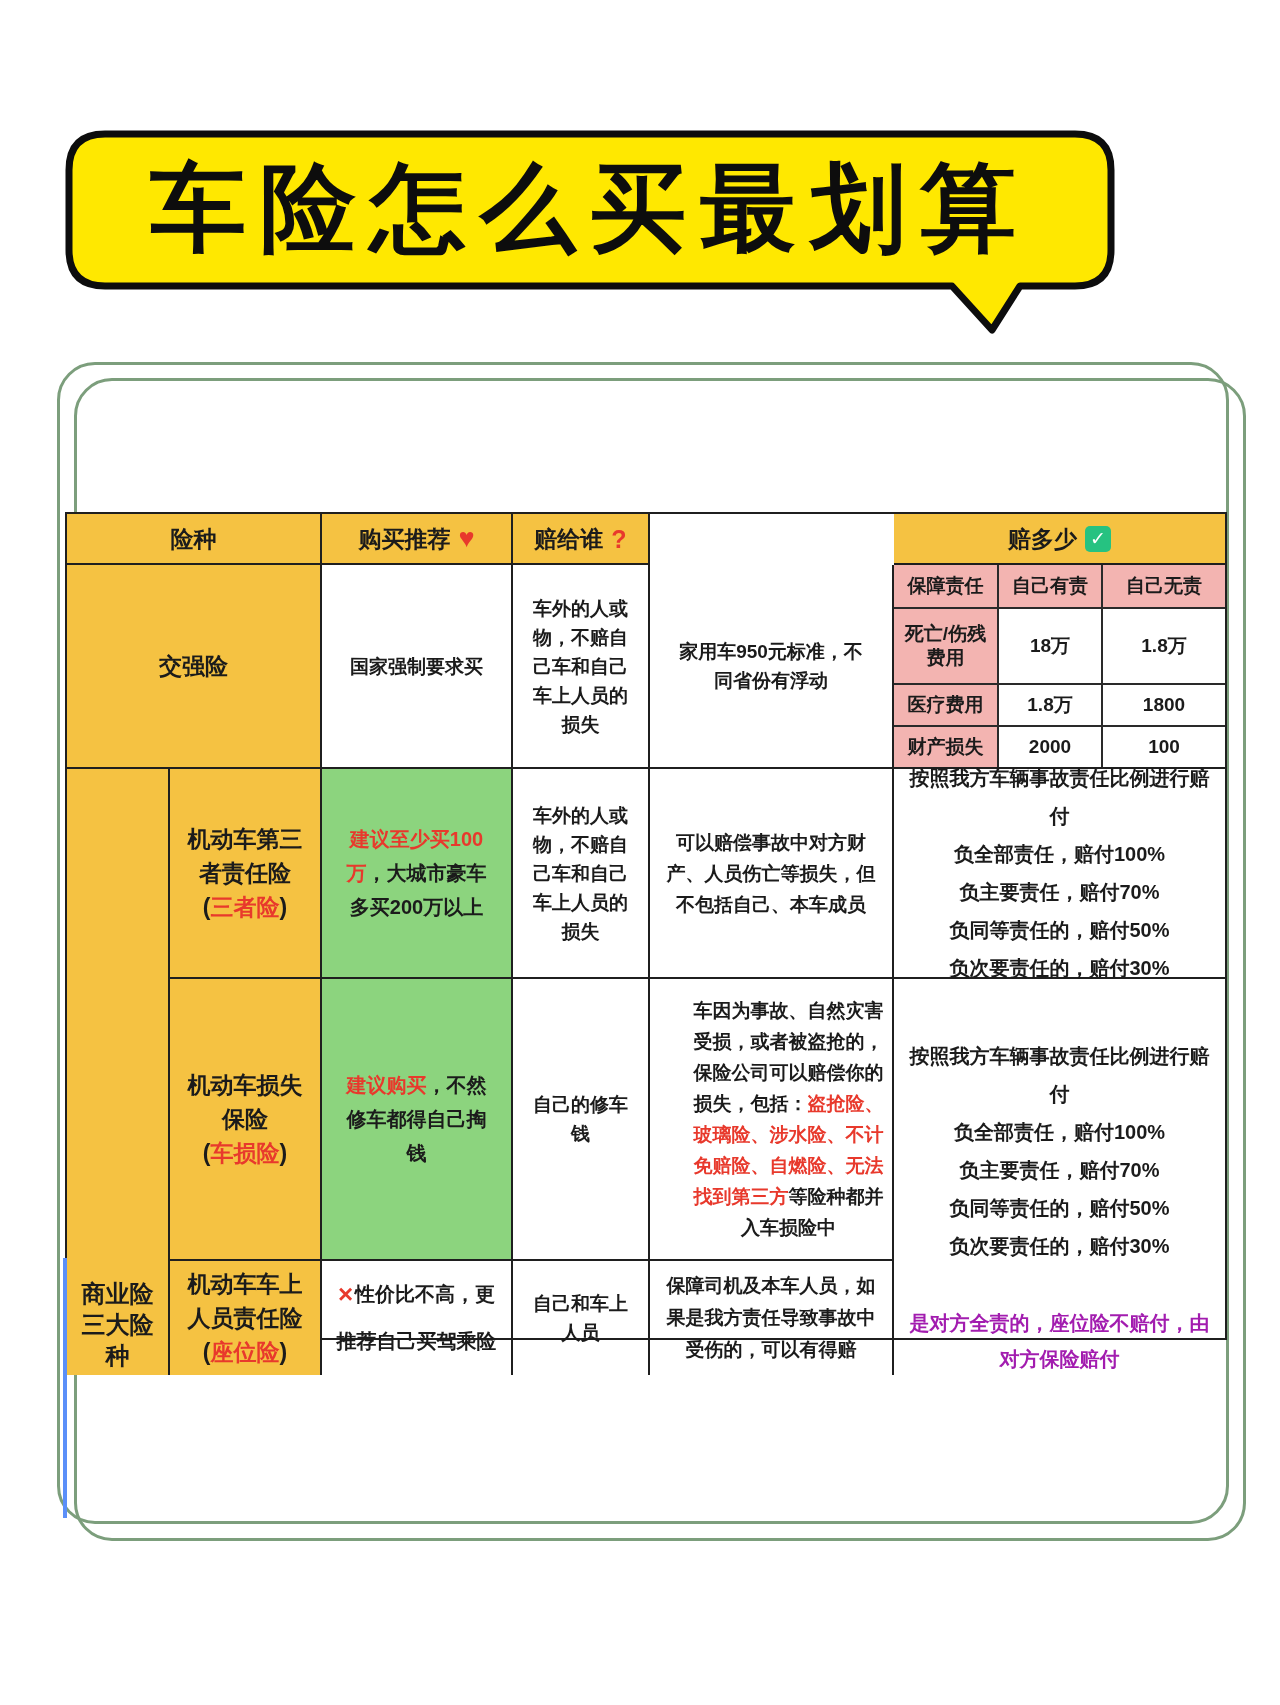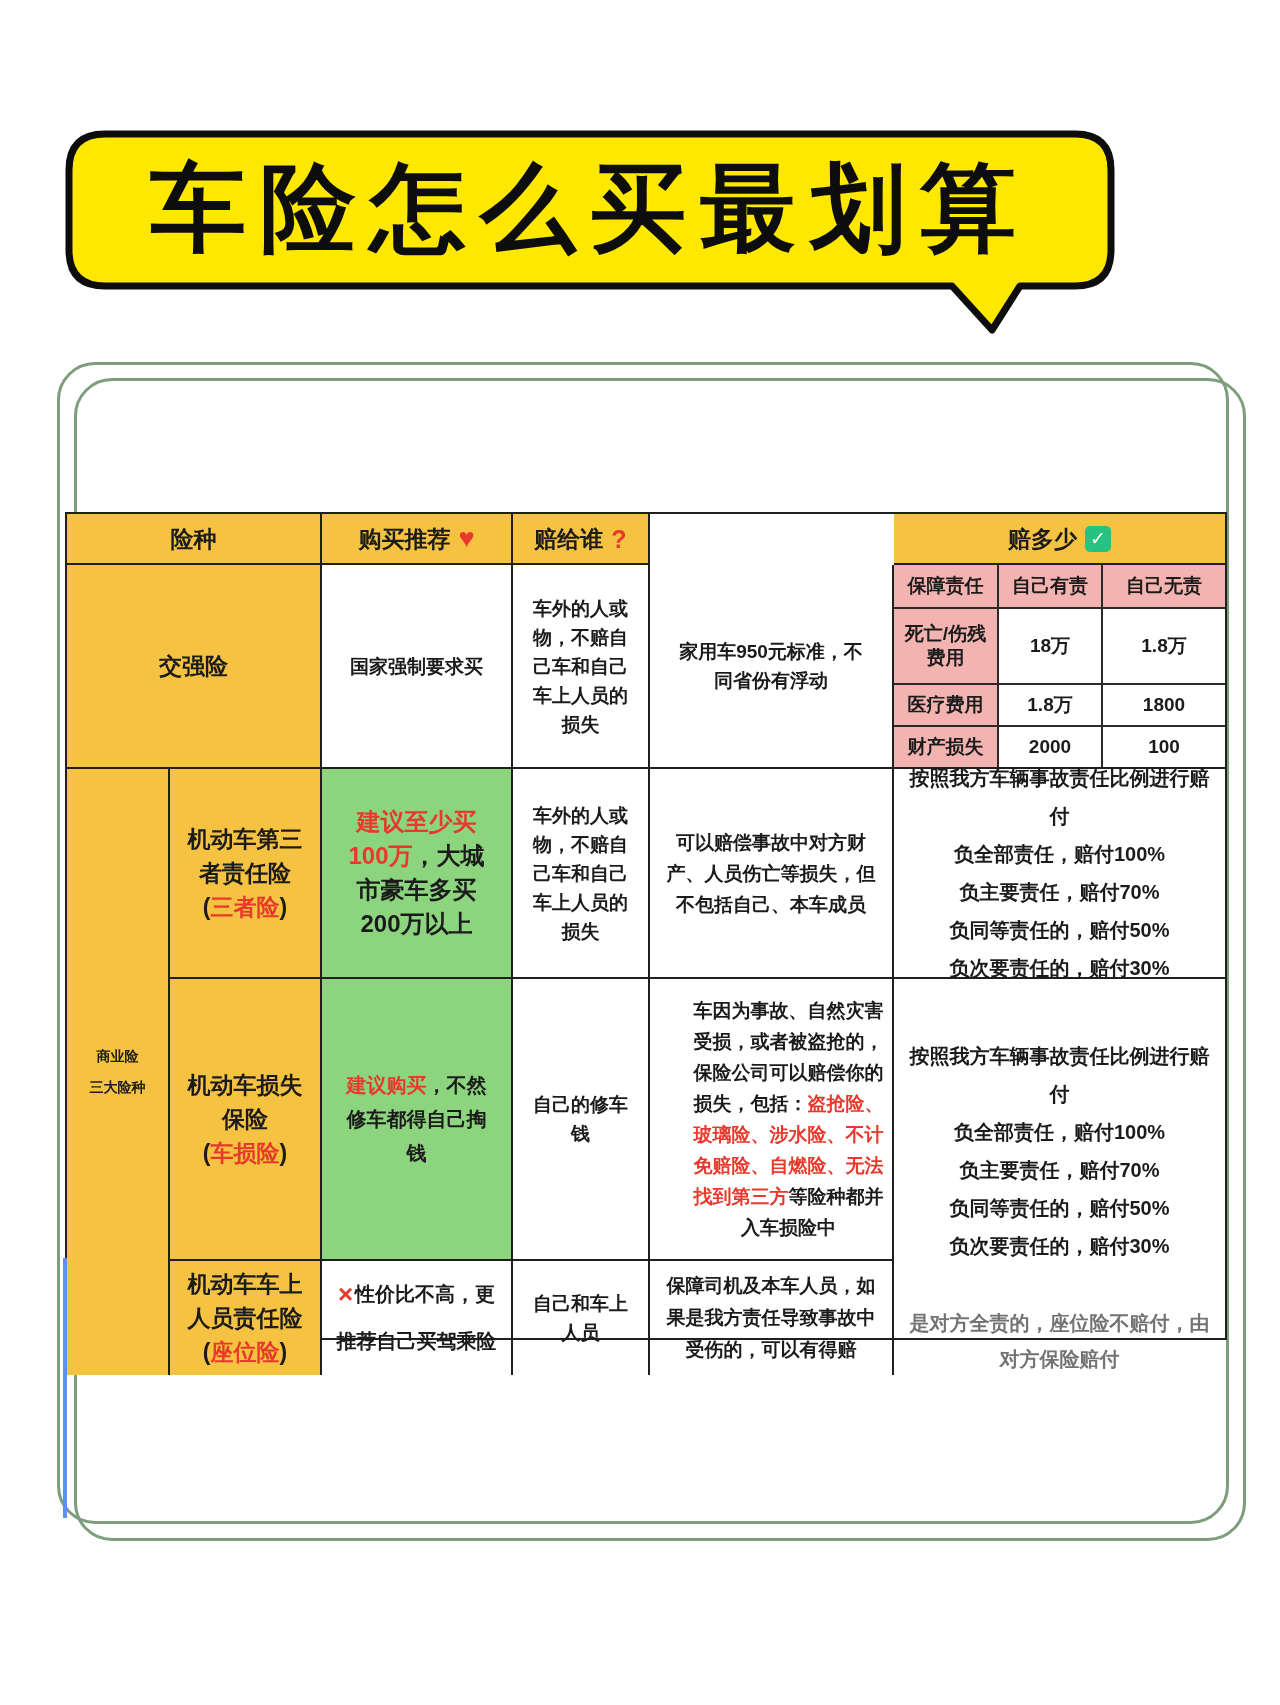--- a/index.html
+++ b/index.html
@@ -37,21 +37,21 @@
   .cell.last-col{border-right:none;}
   .cell.last-row{border-bottom:none;}
   .yellow{background:#f5c242;}
   .green{background:#8cd47e;}
   .hdr{font-size:23px;flex-direction:row;gap:8px;line-height:28px;}
   .name{font-size:23px;line-height:34px;}
   .t-red{color:#e8392c;}
   .who{padding:4px 16px;}
   .payout-lines{font-size:20px;line-height:38px;}
   .merged-payout{justify-content:center;padding-top:64px;gap:40px;}
-  .red-note{font-size:20px;line-height:36px;color:#737373;width:300px;}
+  .red-note{font-size:20px;line-height:36px;color:#a21caf;width:300px;}
   
   .subtbl{
     display:grid;width:100%;height:100%;
     grid-template-columns:105px 104px 1fr;
     grid-template-rows:42px 76px 42px 1fr;
   }
   .ncell{
     display:flex;align-items:center;justify-content:center;text-align:center;
     font-size:19px;line-height:24px;box-sizing:border-box;padding:2px 4px;
   }
@@ -125,31 +125,31 @@
       <div class="ncell bt br pink">医疗费用</div>
       <div class="ncell bt br">1.8万</div>
       <div class="ncell bt">1800</div>
 
       <div class="ncell bt br pink">财产损失</div>
       <div class="ncell bt br">2000</div>
       <div class="ncell bt">100</div>
     </div>
   </div>
 
-  <div class="cell yellow last-row" style="grid-column:1;grid-row:3/6;font-size:14px;line-height:31px;">
+  <div class="cell yellow last-row" style="grid-column:1;grid-row:3/6;font-size:24px;line-height:31px;justify-content:flex-end;">
     <div>商业险</div>
     <div>三大险种</div>
   </div>
 
   <div class="cell name yellow" style="grid-column:2;grid-row:3">
     <div>机动车第三</div>
     <div>者责任险</div>
     <div><span>(</span><span class="t-red">三者险</span><span>)</span></div>
   </div>
-  <div class="cell green" style="grid-column:3;grid-row:3;font-size:24px;line-height:34px;padding:4px 22px;">
+  <div class="cell green" style="grid-column:3;grid-row:3;font-size:20px;line-height:34px;padding:4px 22px;">
     <div><span class="t-red">建议至少买100万</span><span>，大城市豪车多买200万以上</span></div>
   </div>
   <div class="cell who" style="grid-column:4;grid-row:3">
     <span>车外的人或物，不赔自己车和自己车上人员的损失</span>
   </div>
   <div class="cell" style="grid-column:5;grid-row:3;line-height:31px;">
     <span>可以赔偿事故中对方财产、人员伤亡等损失，但不包括自己、本车成员</span>
   </div>
   <div class="cell last-col payout-lines" style="grid-column:6;grid-row:3">
     <div>按照我方车辆事故责任比例进行赔付</div>

